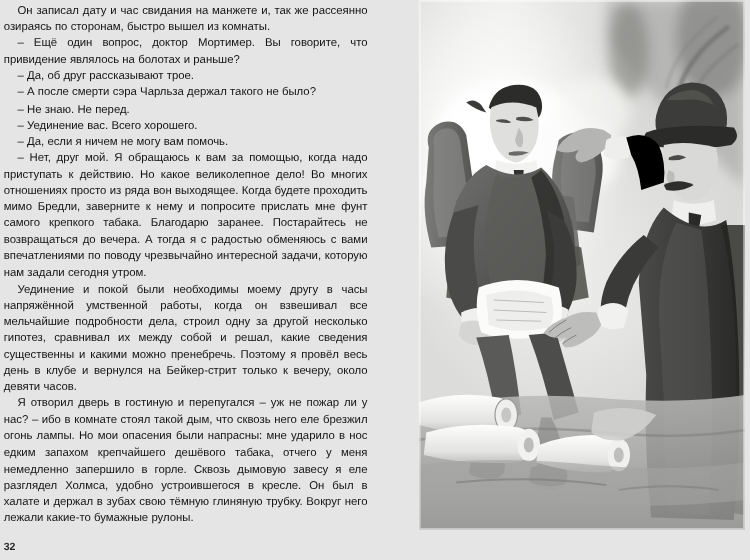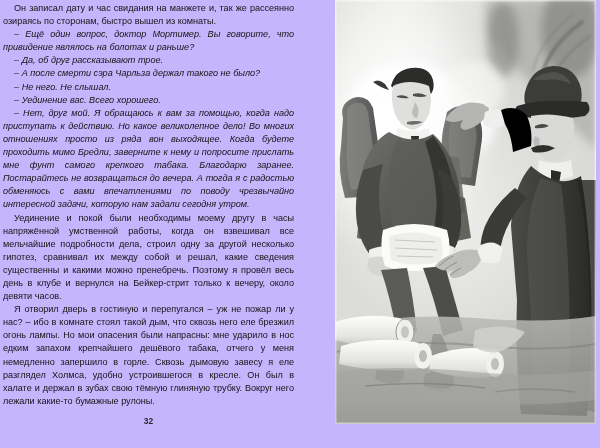--- a/index.html
+++ b/index.html
@@ -12,21 +12,21 @@
     height: 448px;
     overflow: hidden;
     font-family: "Liberation Sans", sans-serif;
     color: #1a1a1a;
     position: relative;
   }
   #page {
     position: relative;
     width: 600px;
     height: 448px;
-    background: #c4b5fd;
+    background: #e5e5e5;
   }
 
   
   #text-column {
     position: absolute;
     left: 3px;
     top: 2px;
     width: 291px;
     height: 420px;
   }
@@ -35,28 +35,27 @@
     font-size: 9.1px;
     line-height: 13.1px;
     text-align: justify;
     text-justify: inter-word;
     letter-spacing: -0.02px;
     word-spacing: 0.1px;
     color: #141414;
     -webkit-font-smoothing: none;
   }
   .para.indent { text-indent: 11px; }
-  .para.dash { text-indent: 11px; font-style: italic; }
+  .para.dash { text-indent: 11px; }
 
   #page-number {
     position: absolute;
     left: 3px;
-    top: 416px;
+    top: 432px;
     width: 291px;
-    text-align: center;
     font-size: 8.4px;
     line-height: 10px;
     color: #2a2a2a;
     font-weight: bold;
   }
 
   
   #illustration {
     position: absolute;
     left: 335px;
@@ -71,22 +70,23 @@
 </head>
 <body>
 
 <div id="page">
 
   <div id="text-column">
     <p class="para indent">Он записал дату и час свидания на манжете и, так же рассеянно озираясь по сторонам, быстро вышел из комнаты.</p>
     <p class="para dash">– Ещё один вопрос, доктор Мортимер. Вы говорите, что привидение являлось на болотах и раньше?</p>
     <p class="para dash">– Да, об друг рассказывают трое.</p>
     <p class="para dash">– А после смерти сэра Чарльза держал такого не было?</p>
-    <p class="para dash">– Не него. Не слышал.</p>
+    <p class="para dash">– Не знаю. Не перед.</p>
     <p class="para dash">– Уединение вас. Всего хорошего.</p>
+    <p class="para dash">– Да, если я ничем не могу вам помочь.</p>
     <p class="para dash">– Нет, друг мой. Я обращаюсь к вам за помощью, когда надо приступать к действию. Но какое великолепное дело! Во многих отношениях просто из ряда вон выходящее. Когда будете проходить мимо Бредли, заверните к нему и попросите прислать мне фунт самого крепкого табака. Благодарю заранее. Постарайтесь не возвращаться до вечера. А тогда я с радостью обменяюсь с вами впечатлениями по поводу чрезвычайно интересной задачи, которую нам задали сегодня утром.</p>
     <p class="para indent">Уединение и покой были необходимы моему другу в часы напряжённой умственной работы, когда он взвешивал все мельчайшие подробности дела, строил одну за другой несколько гипотез, сравнивал их между собой и решал, какие сведения существенны и какими можно пренебречь. Поэтому я провёл весь день в клубе и вернулся на Бейкер-стрит только к вечеру, около девяти часов.</p>
     <p class="para indent">Я отворил дверь в гостиную и перепугался – уж не пожар ли у нас? – ибо в комнате стоял такой дым, что сквозь него еле брезжил огонь лампы. Но мои опасения были напрасны: мне ударило в нос едким запахом крепчайшего дешёвого табака, отчего у меня немедленно запершило в горле. Сквозь дымовую завесу я еле разглядел Холмса, удобно устроившегося в кресле. Он был в халате и держал в зубах свою тёмную глиняную трубку. Вокруг него лежали какие-то бумажные рулоны.</p>
 
   </div>
 
   <div id="page-number">32</div>
 
   <div id="illustration">
     <svg viewBox="0 0 261 424" preserveAspectRatio="none">

